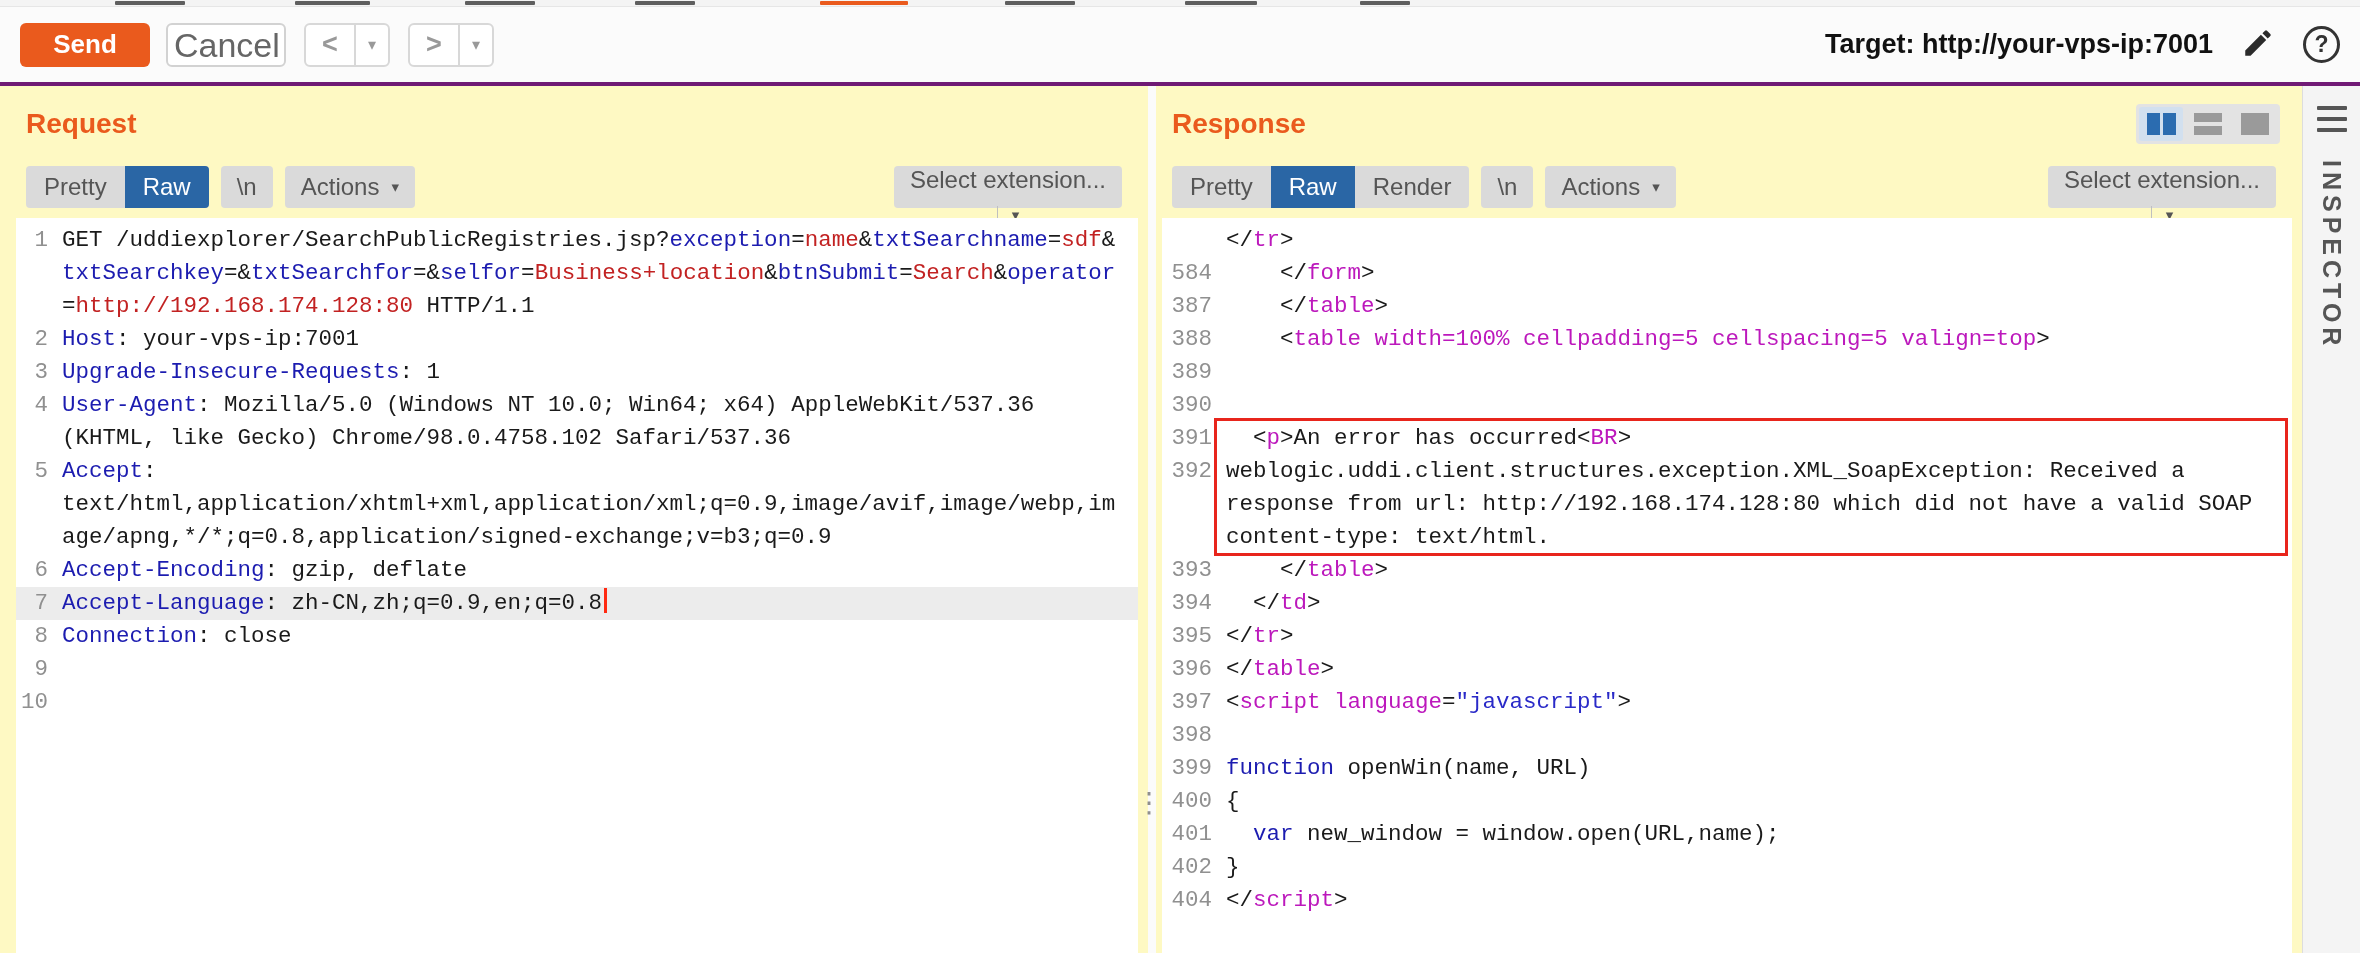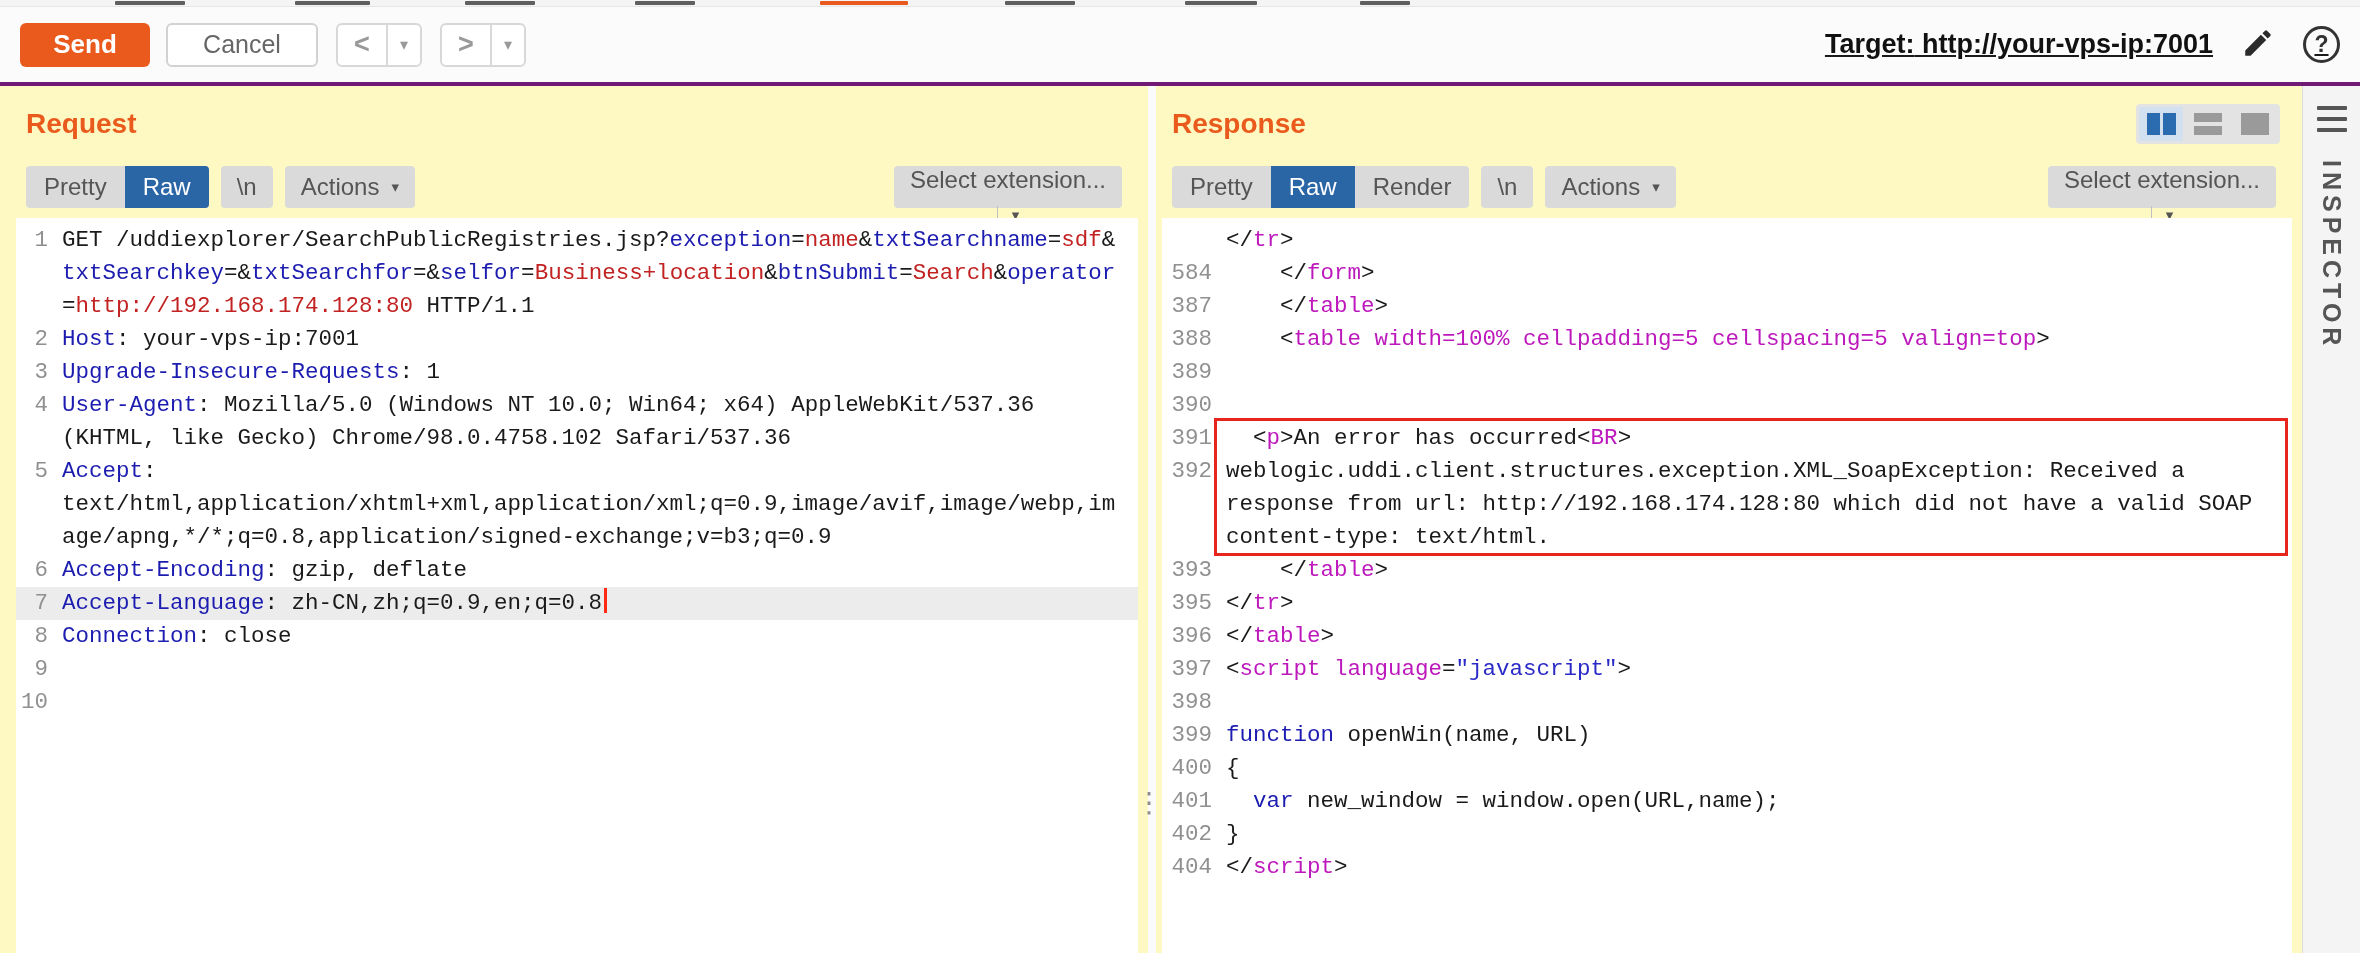--- a/index.html
+++ b/index.html
@@ -9,26 +9,26 @@
   }
   
   #top-strip{position:absolute;top:0;left:0;right:0;height:6px;background:#f4f4f4;border-bottom:1px solid #e6e6e6;}
   .tab-dash{position:absolute;top:1px;height:4px;background:#5f5f5f;border-radius:1px;}
   .tab-dash.orange{background:#ea5a1d;}
   
   #toolbar{position:absolute;top:7px;left:0;right:0;height:79px;display:flex;align-items:center;
     padding:0 20px;box-sizing:border-box;border-bottom:4px solid #701a75;background:#fbfbfb;}
   #send-btn{width:130px;height:44px;background:#ea5a1d;border:none;border-radius:6px;color:#fff;
     font-size:26px;font-weight:bold;font-family:inherit;cursor:pointer;}
-  #cancel-btn{width:152px;height:44px;margin-left:16px;background:#fff;border:2px solid #d2d2d2;border-radius:6px;
-    color:#666;font-size:25px;font-family:inherit;cursor:pointer;box-sizing:border-box;}
+  #cancel-btn{width:120px;height:44px;margin-left:16px;background:#fff;border:2px solid #d2d2d2;border-radius:6px;
+    color:#666;font-size:34px;font-family:inherit;cursor:pointer;box-sizing:border-box;}
   .nav-group{display:flex;height:44px;margin-left:18px;background:#fff;border:2px solid #d8d8d8;border-radius:6px;box-sizing:border-box;}
   .nav-main{width:48px;display:flex;align-items:center;justify-content:center;color:#999;font-size:27px;font-weight:bold;}
   .nav-chev{width:32px;display:flex;align-items:center;justify-content:center;border-left:2px solid #d8d8d8;color:#999;font-size:16px;}
-  .toolbar-right{margin-left:auto;display:flex;align-items:center;gap:28px;text-decoration:underline;}
+  .toolbar-right{margin-left:auto;display:flex;align-items:center;gap:28px;}
   .target{font-size:27px;font-weight:bold;color:#111;white-space:nowrap;}
   .icon-btn{background:none;border:none;padding:0;display:flex;align-items:center;cursor:pointer;}
   .help-circle{width:37px;height:37px;border:3px solid #333;border-radius:50%;display:flex;align-items:center;
     justify-content:center;font-size:23px;font-weight:bold;color:#333;box-sizing:border-box;}
   
   .panel{position:absolute;top:86px;bottom:0;display:flex;flex-direction:column;box-sizing:border-box;background:#fef9c3;}
   #request-panel{left:0;width:1148px;padding:16px 10px 0 16px;}
   #response-panel{left:1156px;width:1146px;padding:16px 10px 0 6px;}
   .panel-header{height:44px;display:flex;align-items:center;flex:none;padding-left:10px;}
   .panel-title{font-size:28px;font-weight:bold;color:#ea5a1d;}
@@ -265,20 +265,24 @@
           <span class="lc"><span class="c-t">weblogic.uddi.client.structures.exception.XML_SoapException: Received a
 response from url: http://192.168.174.128:80 which did not have a valid SOAP
 content-type: text/html.</span></span>
         </div>
       </div>
       <div class="code-line">
         <span class="ln">393</span>
         <span class="lc"><span class="c-t">    &lt;/</span><span class="c-m">table</span><span class="c-t">&gt;</span></span>
       </div>
       <div class="code-line">
+        <span class="ln">394</span>
+        <span class="lc"><span class="c-t">  &lt;/</span><span class="c-m">td</span><span class="c-t">&gt;</span></span>
+      </div>
+      <div class="code-line">
         <span class="ln">395</span>
         <span class="lc"><span class="c-t">&lt;/</span><span class="c-m">tr</span><span class="c-t">&gt;</span></span>
       </div>
       <div class="code-line">
         <span class="ln">396</span>
         <span class="lc"><span class="c-t">&lt;/</span><span class="c-m">table</span><span class="c-t">&gt;</span></span>
       </div>
       <div class="code-line">
         <span class="ln">397</span>
         <span class="lc"><span class="c-t">&lt;</span><span class="c-m">script language</span><span class="c-t">=</span><span class="c-s">"javascript"</span><span class="c-t">&gt;</span></span>

